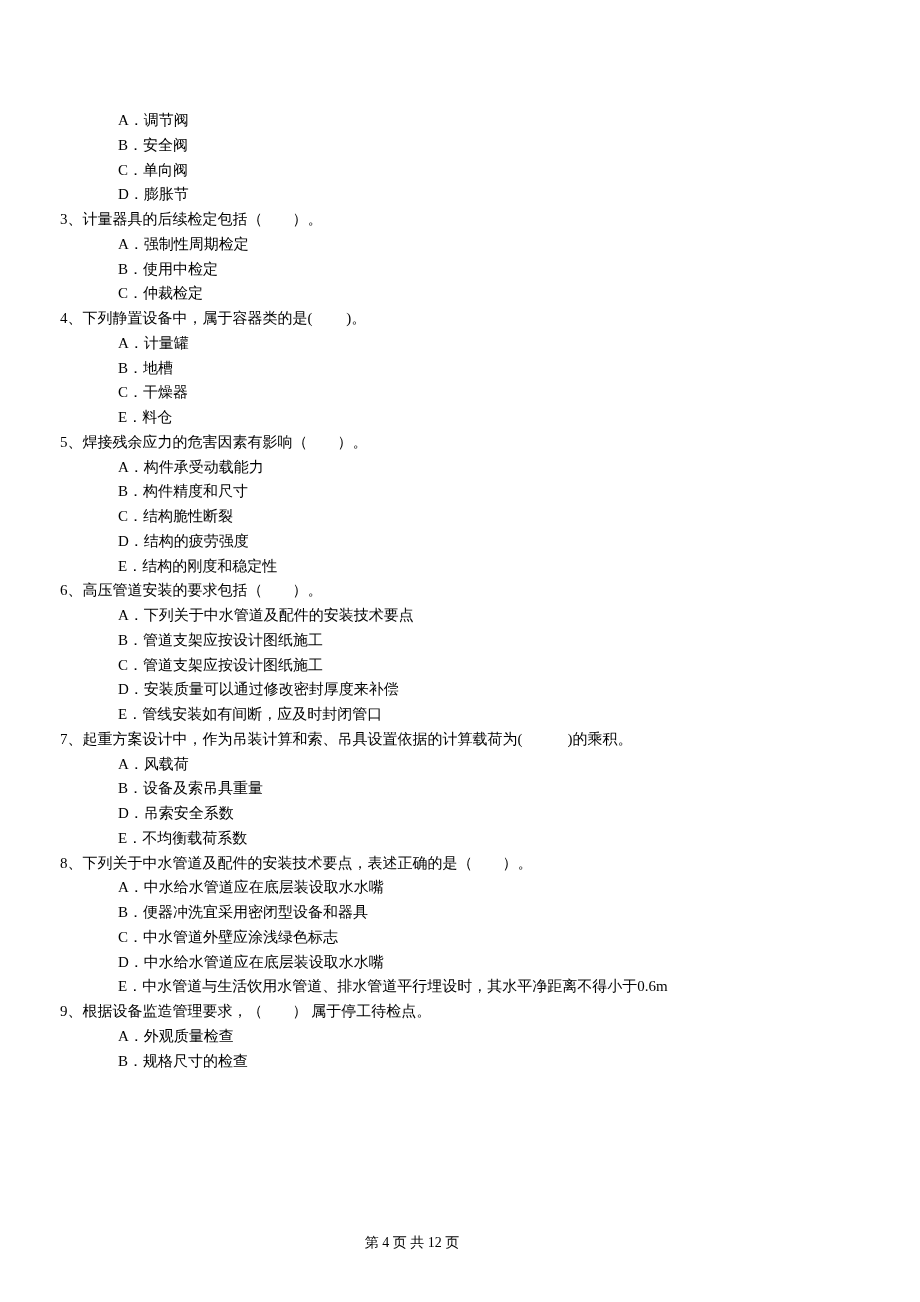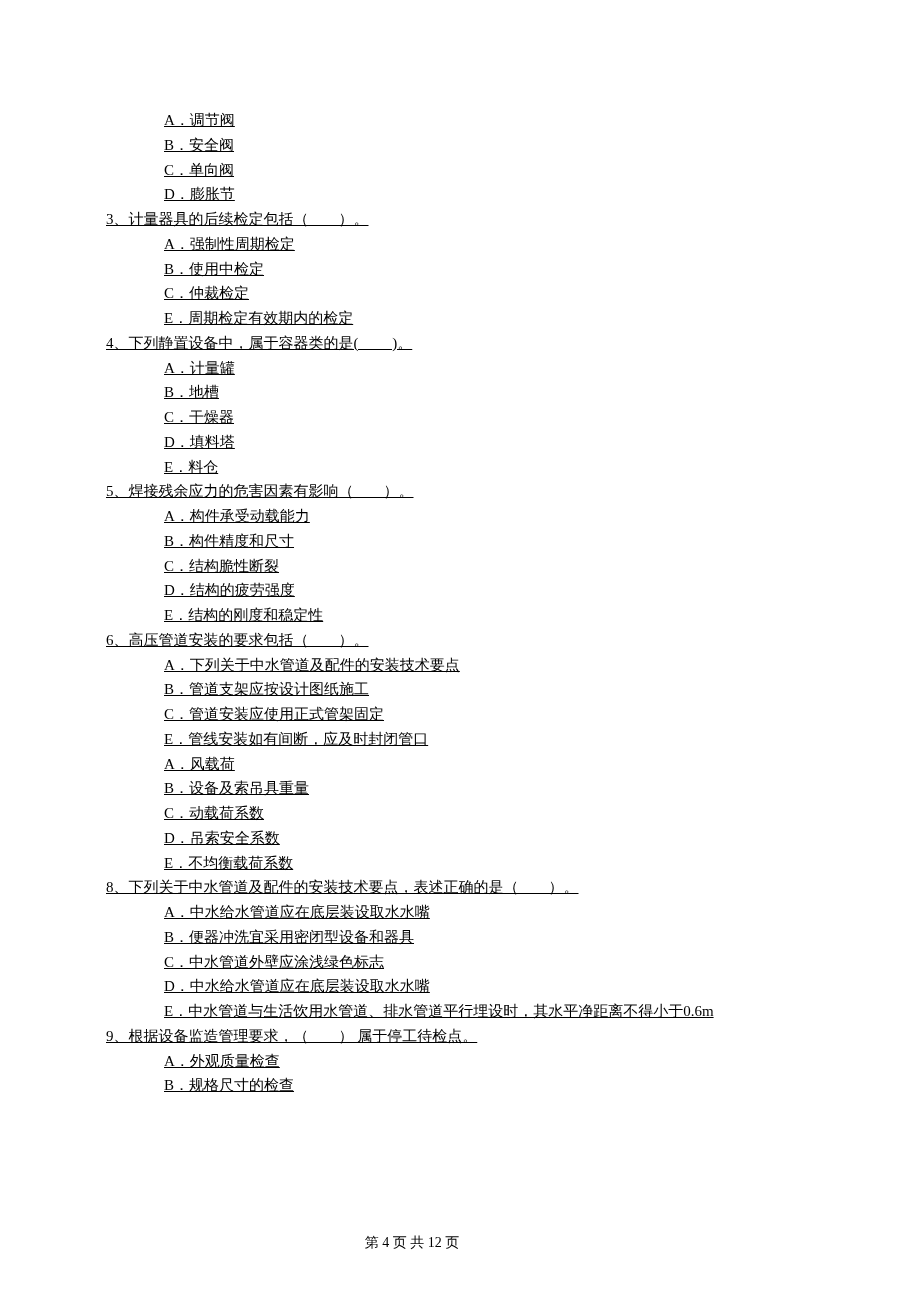--- a/index.html
+++ b/index.html
@@ -8,22 +8,21 @@
     background: #ffffff;
     font-family: "SimSun", "宋体", serif;
     font-size: 15px;
     color: #000;
     width: 920px;
     height: 1302px;
     position: relative;
     line-height: 1.65;
   }
   .page {
-    padding: 108px 130px 0 106px;
-    text-decoration: underline;
+    padding: 108px 130px 0 60px;
   }
   .q-option {
     padding-left: 58px;
   }
   .q-stem {
     padding-left: 0;
   }
   .footer {
     position: absolute;
     bottom: 48px;
@@ -39,45 +38,44 @@
 
   <div class="q-option">A．调节阀</div>
   <div class="q-option">B．安全阀</div>
   <div class="q-option">C．单向阀</div>
   <div class="q-option">D．膨胀节</div>
 
   <div class="q-stem">3、计量器具的后续检定包括（　　）。</div>
   <div class="q-option">A．强制性周期检定</div>
   <div class="q-option">B．使用中检定</div>
   <div class="q-option">C．仲裁检定</div>
-  <div class="q-option">E．周期检定有效期内的检定</div>
 
   <div class="q-stem">4、下列静置设备中，属于容器类的是(　　 )。</div>
   <div class="q-option">A．计量罐</div>
   <div class="q-option">B．地槽</div>
   <div class="q-option">C．干燥器</div>
-  <div class="q-option">D．填料塔</div>
   <div class="q-option">E．料仓</div>
 
   <div class="q-stem">5、焊接残余应力的危害因素有影响（　　）。</div>
   <div class="q-option">A．构件承受动载能力</div>
   <div class="q-option">B．构件精度和尺寸</div>
   <div class="q-option">C．结构脆性断裂</div>
   <div class="q-option">D．结构的疲劳强度</div>
   <div class="q-option">E．结构的刚度和稳定性</div>
 
   <div class="q-stem">6、高压管道安装的要求包括（　　）。</div>
   <div class="q-option">A．下列关于中水管道及配件的安装技术要点</div>
   <div class="q-option">B．管道支架应按设计图纸施工</div>
-  <div class="q-option">C．管道安装应使用正式管架固定</div>
+  <div class="q-option">C．管道支架应按设计图纸施工</div>
+  <div class="q-option">D．安装质量可以通过修改密封厚度来补偿</div>
   <div class="q-option">E．管线安装如有间断，应及时封闭管口</div>
 
+  <div class="q-stem">7、起重方案设计中，作为吊装计算和索、吊具设置依据的计算载荷为(　　　)的乘积。</div>
   <div class="q-option">A．风载荷</div>
   <div class="q-option">B．设备及索吊具重量</div>
-  <div class="q-option">C．动载荷系数</div>
   <div class="q-option">D．吊索安全系数</div>
   <div class="q-option">E．不均衡载荷系数</div>
 
   <div class="q-stem">8、下列关于中水管道及配件的安装技术要点，表述正确的是（　　）。</div>
   <div class="q-option">A．中水给水管道应在底层装设取水水嘴</div>
   <div class="q-option">B．便器冲洗宜采用密闭型设备和器具</div>
   <div class="q-option">C．中水管道外壁应涂浅绿色标志</div>
   <div class="q-option">D．中水给水管道应在底层装设取水水嘴</div>
   <div class="q-option">E．中水管道与生活饮用水管道、排水管道平行埋设时，其水平净距离不得小于0.6m</div>
 

